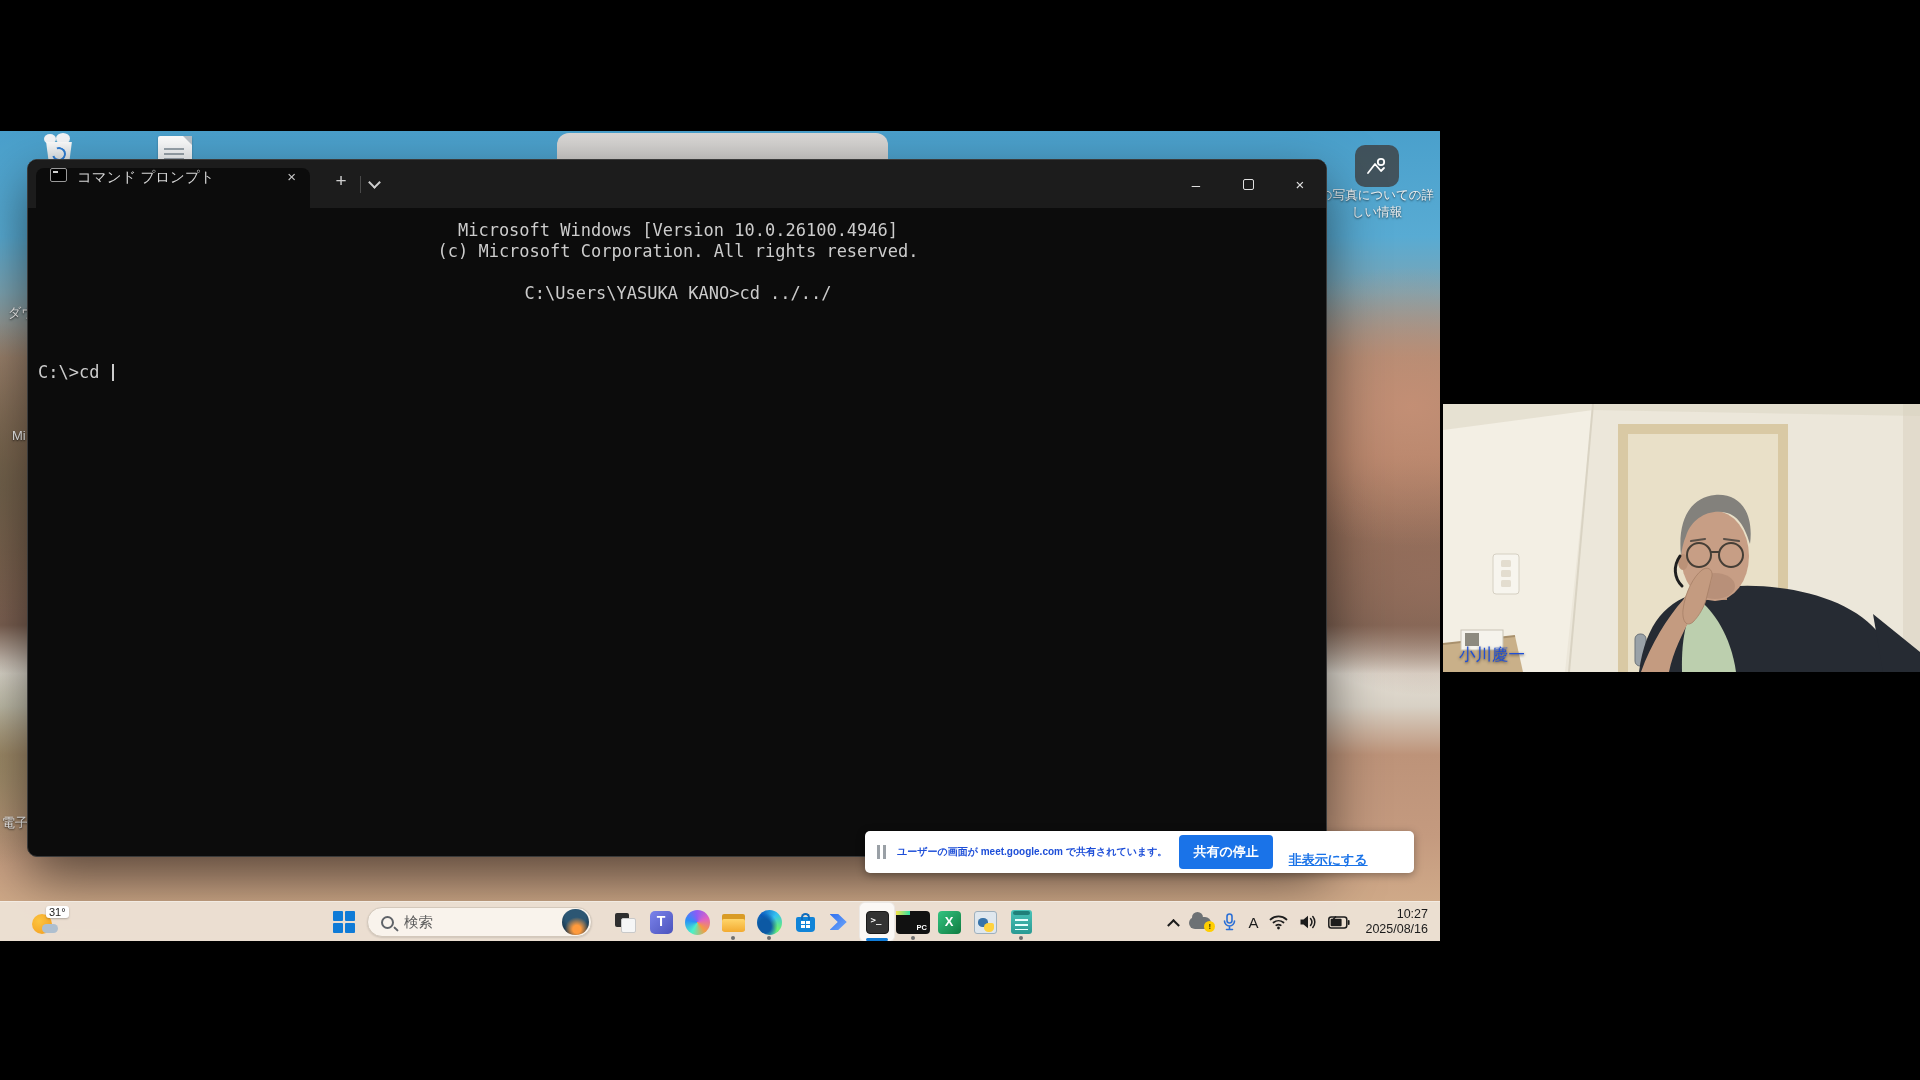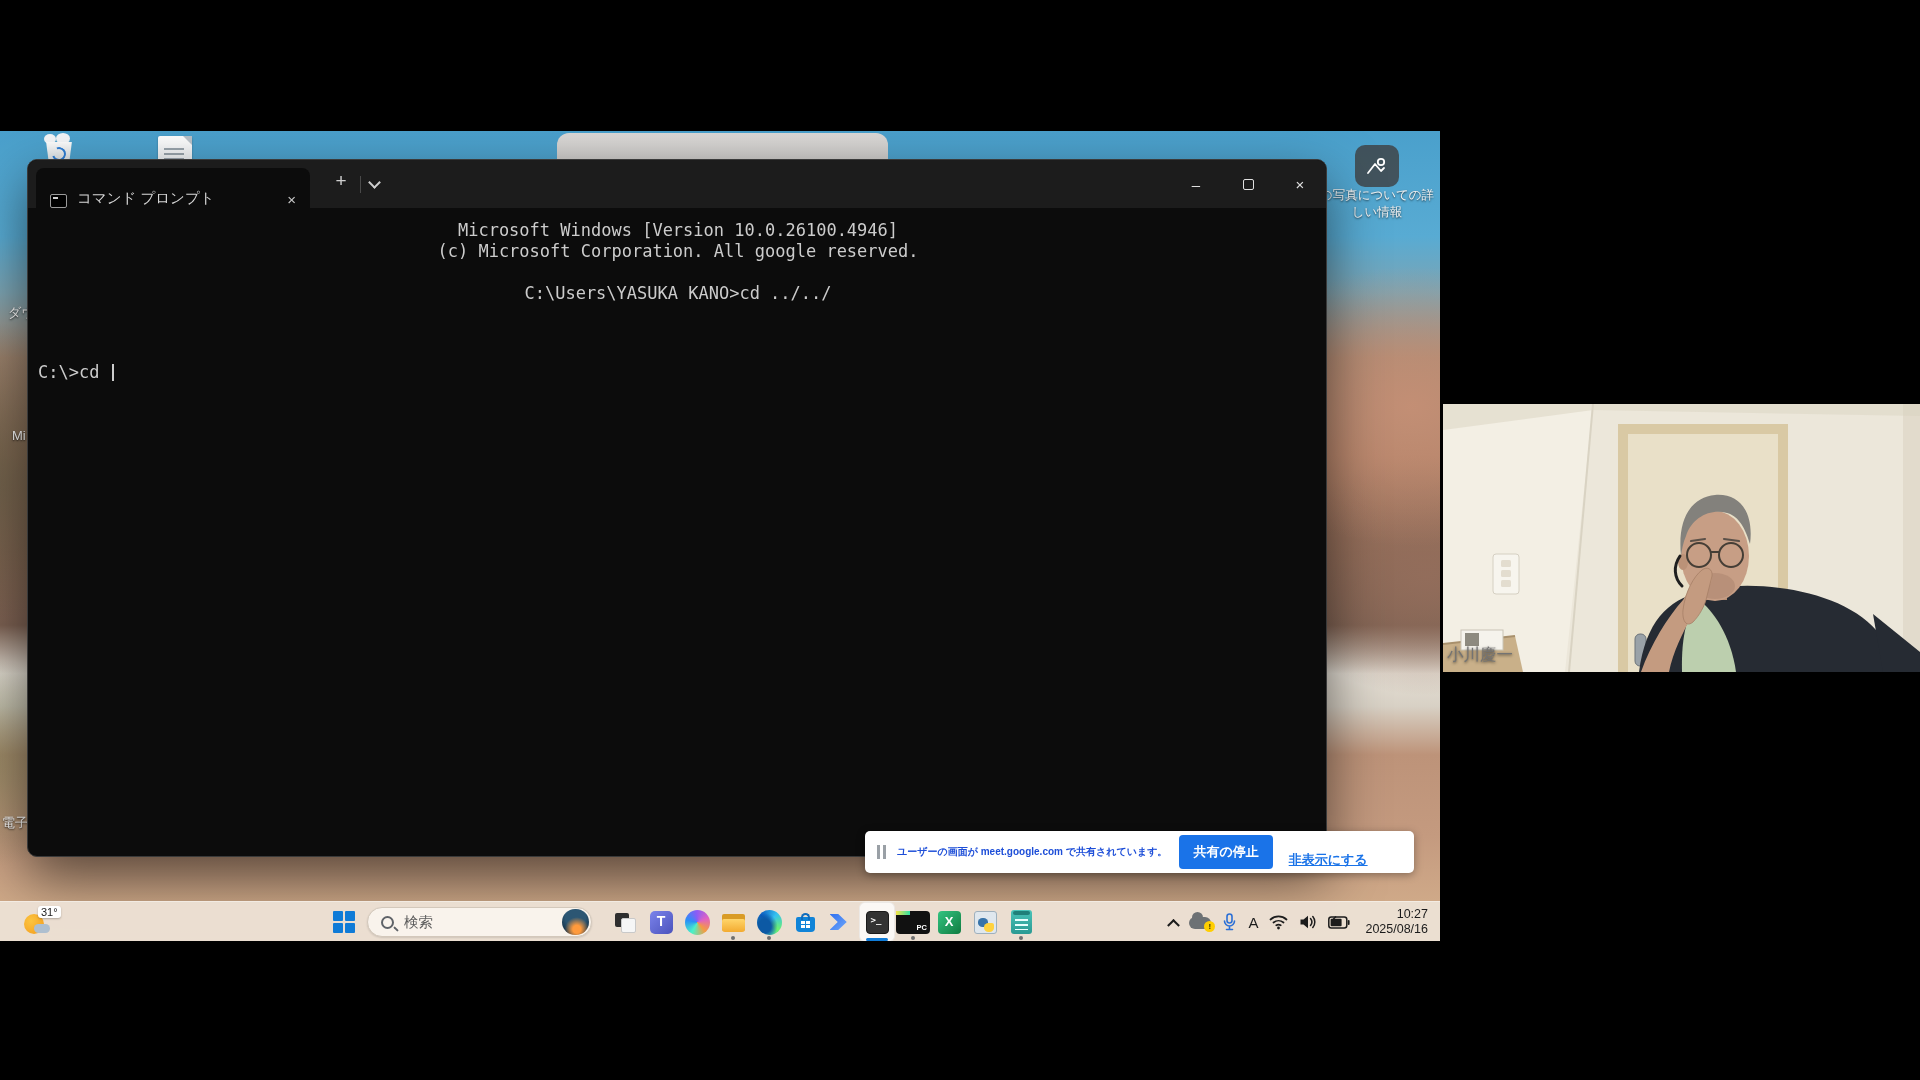--- a/index.html
+++ b/index.html
@@ -46,21 +46,21 @@
 
   
   .hidden-win{position:absolute;left:557px;top:2px;width:331px;height:26px;border-radius:12px 12px 0 0;
       background:linear-gradient(#dcdad8,#cfcdcb);}
 
   
   .terminal{position:absolute;left:27px;top:28px;width:1300px;height:698px;border-radius:10px;
       overflow:hidden;background:#0c0c0c;box-shadow:0 22px 55px rgba(0,0,0,.55);border:1px solid #3a3a3a;}
   .titlebar{position:relative;height:48px;background:#1c1c1c;}
   .tab{position:absolute;left:8px;top:8px;width:274px;height:40px;background:#0c0c0c;
-      border-radius:8px 8px 0 0;display:flex;align-items:flex-end;padding:0 10px 0 14px;}
+      border-radius:8px 8px 0 0;display:flex;align-items:flex-start;padding:0 10px 0 14px;}
   .cmd-ico{width:17px;height:14px;background:#000;border:1px solid #9a9a9a;border-radius:2px;position:relative;flex:0 0 auto;}
   .cmd-ico::before{content:'';position:absolute;left:2px;top:2px;width:5px;height:2px;background:#cfcfcf;}
   .tab-title{color:#d6d6d6;font-size:14.5px;margin-left:10px;flex:1 1 auto;white-space:nowrap;overflow:hidden;}
   .tab-close{color:#c8c8c8;font-size:15px;padding:0 4px;}
   .newtab{position:absolute;left:299px;top:10px;color:#cfcfcf;font-size:19px;width:28px;text-align:center;}
   .tb-sep{position:absolute;left:332px;top:16px;width:1px;height:17px;background:#4a4a4a;}
   .chev-down{position:absolute;left:342px;top:18px;width:9px;height:9px;border-right:2px solid #cfcfcf;
       border-bottom:2px solid #cfcfcf;transform:rotate(45deg);}
   .win-controls{position:absolute;right:0;top:0;height:48px;display:flex;}
   .win-controls .wc{width:52px;height:48px;display:flex;align-items:center;justify-content:center;color:#e0e0e0;font-size:15px;}
@@ -78,21 +78,21 @@
   .pause-bars::before,.pause-bars::after{content:'';position:absolute;top:0;width:3px;height:14px;background:#9aa0a6;}
   .pause-bars::before{left:0;} .pause-bars::after{right:1px;}
   .banner-msg{color:#1d4ed8;font-size:10px;white-space:nowrap;font-weight:bold;}
   .stop-btn{margin-left:12px;background:#1a73e8;color:#fff;border:none;border-radius:4px;
       font-size:13px;font-weight:bold;padding:8px 14px;font-family:inherit;}
   .hide-link{margin:16px 10px 0 16px;color:#1a73e8;font-size:13px;font-weight:bold;text-decoration:underline;white-space:nowrap;}
 
   
   .taskbar{position:absolute;left:0;top:770px;width:1440px;height:40px;
       background:rgba(236,225,212,.96);border-top:1px solid rgba(255,255,255,.4);z-index:20;}
-  .weather{position:absolute;left:20px;top:2px;width:52px;height:36px;}
+  .weather{position:absolute;left:28px;top:2px;width:52px;height:36px;}
   .weather .sun{position:absolute;left:4px;top:10px;width:20px;height:20px;border-radius:50%;
       background:radial-gradient(circle at 35% 35%,#fcc43f,#f39b1d);}
   .weather .cloud{position:absolute;left:14px;top:20px;width:16px;height:9px;border-radius:6px;background:#aebfcf;}
   .weather .temp{position:absolute;left:18px;top:2px;background:#fff;border-radius:3px;padding:0 3px;
       font-size:11px;color:#222;box-shadow:0 1px 2px rgba(0,0,0,.25);}
   .start{position:absolute;left:333px;top:9px;width:22px;height:22px;display:grid;
       grid-template-columns:10px 10px;grid-template-rows:10px 10px;gap:2px;}
   .start span{background:#0f7bd7;border-radius:1px;}
   .search-pill{position:absolute;left:367px;top:5px;width:225px;height:30px;border-radius:15px;
       background:#f9f3ec;border:1px solid #d3c8bb;display:flex;align-items:center;padding:0 2px 0 13px;
@@ -155,21 +155,21 @@
       transform:rotate(-135deg) translate(-2px,-2px);}
   .cloud-ico{width:22px;height:12px;border-radius:8px;background:#6d7174;position:relative;margin-top:2px;}
   .cloud-ico::before{content:'';position:absolute;left:3px;top:-5px;width:11px;height:11px;border-radius:50%;background:#6d7174;}
   .cloud-ico .warn{position:absolute;right:-4px;bottom:-3px;width:11px;height:11px;border-radius:50%;background:#ffce00;
       color:#3a3000;font-size:8px;font-weight:bold;text-align:center;line-height:11px;}
   .ime{font-size:15px;color:#1c1c1c;}
   .clock{text-align:right;font-size:12.5px;color:#1b1b1b;line-height:15px;margin-left:4px;}
 
   
   .webcam{position:absolute;left:1443px;top:404px;width:477px;height:268px;background:#ece7da;overflow:hidden;}
-  .cam-name{position:absolute;left:4px;bottom:6px;color:#737373;font-size:16.5px;
+  .cam-name{position:absolute;left:16px;bottom:6px;color:#1d4ed8;font-size:16.5px;
       text-shadow:0 1px 3px rgba(0,0,0,.65);z-index:5;text-align:right;}
 </style>
 </head>
 <body>
 
 <div class="stage">
 
   <div class="shared-screen">
     <div class="wallpaper"></div>
 
@@ -212,21 +212,21 @@
           <span class="wc">–</span>
           <span class="wc">
               <span class="box"></span>
             </span>
           <span class="wc">×</span>
         </div>
       </div>
       <div class="term-body">
         <div>
             <div class="term-line">Microsoft Windows [Version 10.0.26100.4946]</div>
-            <div class="term-line">(c) Microsoft Corporation. All google reserved.</div>
+            <div class="term-line">(c) Microsoft Corporation. All rights reserved.</div>
             <div class="term-line">&nbsp;</div>
             <div class="term-line">C:\Users\YASUKA KANO&gt;cd ../../</div>
             <div class="term-line">&nbsp;</div>
           </div>
         <div class="prompt-row">
           <span>C:\&gt;cd </span>
           <span class="cursor"></span>
         </div>
       </div>
     </div>

